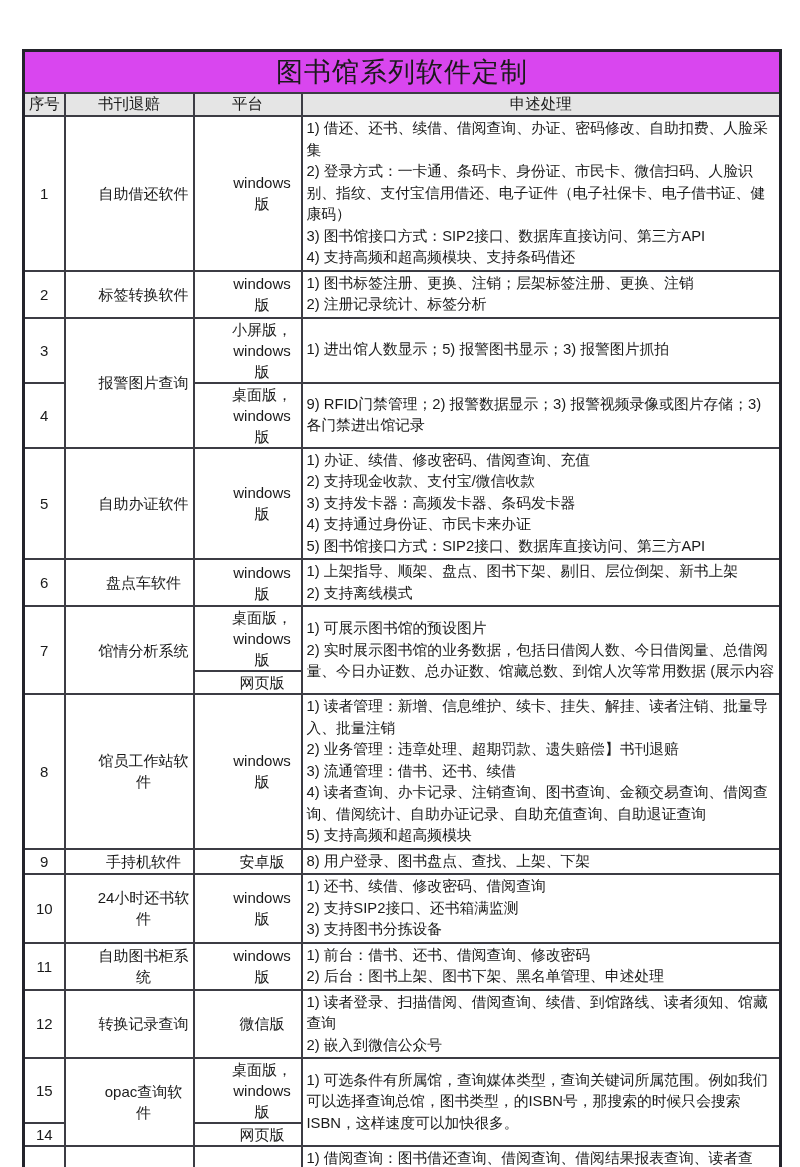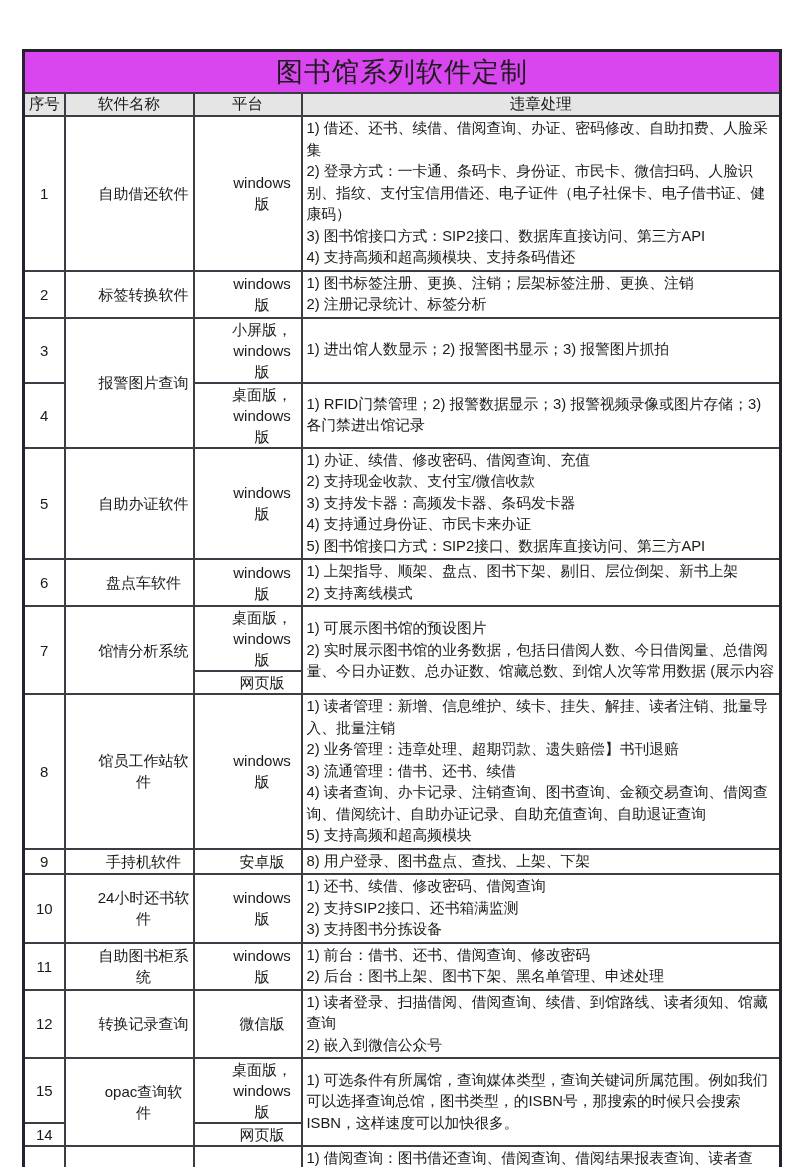--- a/index.html
+++ b/index.html
@@ -57,23 +57,23 @@
         <col class="c-features">
     </colgroup>
 
     <tbody>
         <tr>
       <td class="title-cell" colspan="4">图书馆系列软件定制</td>
     </tr>
 
     <tr>
       <th>序号</th>
-      <th>软件名称</th>
+      <th>书刊退赔</th>
       <th>平台</th>
-      <th>违章处理</th>
+      <th>申述处理</th>
     </tr>
 
     <tr>
       <td class="cell-index">1</td>
       <td class="cell-name">自助借还软件</td>
       <td class="cell-platform">windows版</td>
       <td class="cell-features">1) 借还、还书、续借、借阅查询、办证、密码修改、自助扣费、人脸采集
 2) 登录方式：一卡通、条码卡、身份证、市民卡、微信扫码、人脸识别、指纹、支付宝信用借还、电子证件（电子社保卡、电子借书证、健康码）
 3) 图书馆接口方式：SIP2接口、数据库直接访问、第三方API
 4) 支持高频和超高频模块、支持条码借还</td>
@@ -84,27 +84,27 @@
       <td class="cell-name">标签转换软件</td>
       <td class="cell-platform">windows版</td>
       <td class="cell-features">1) 图书标签注册、更换、注销；层架标签注册、更换、注销
 2) 注册记录统计、标签分析</td>
     </tr>
 
     <tr>
       <td class="cell-index">3</td>
       <td class="cell-name" rowspan="2">报警图片查询</td>
       <td class="cell-platform">小屏版，windows版</td>
-      <td class="cell-features">1) 进出馆人数显示；2) 报警图书显示；3) 报警图片抓拍</td>
+      <td class="cell-features">1) 进出馆人数显示；5) 报警图书显示；3) 报警图片抓拍</td>
     </tr>
 
     <tr>
       <td class="cell-index">4</td>
       <td class="cell-platform">桌面版，windows版</td>
-      <td class="cell-features">1) RFID门禁管理；2) 报警数据显示；3) 报警视频录像或图片存储；3) 各门禁进出馆记录</td>
+      <td class="cell-features">9) RFID门禁管理；2) 报警数据显示；3) 报警视频录像或图片存储；3) 各门禁进出馆记录</td>
     </tr>
 
     <tr>
       <td class="cell-index">5</td>
       <td class="cell-name">自助办证软件</td>
       <td class="cell-platform">windows版</td>
       <td class="cell-features">1) 办证、续借、修改密码、借阅查询、充值
 2) 支持现金收款、支付宝/微信收款
 3) 支持发卡器：高频发卡器、条码发卡器
 4) 支持通过身份证、市民卡来办证

